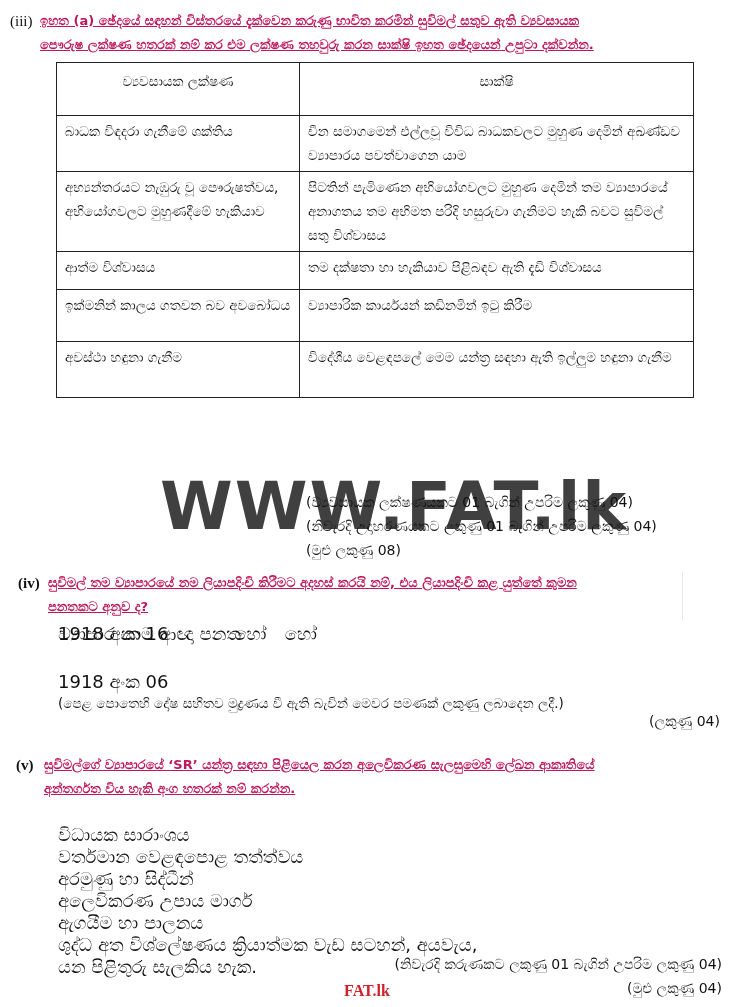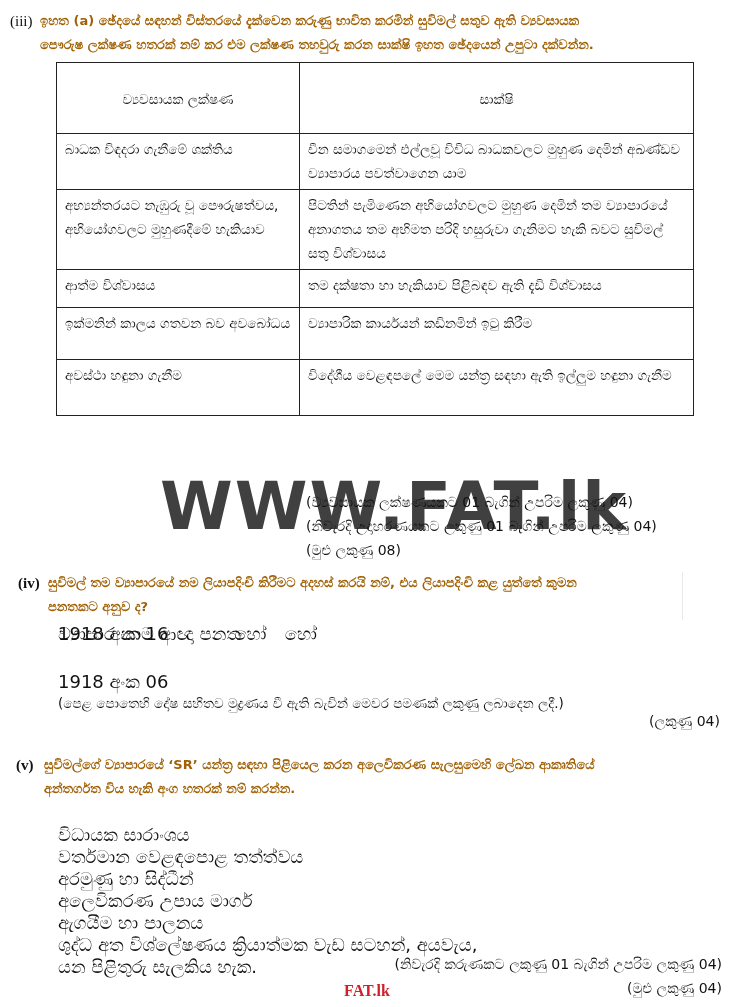--- a/index.html
+++ b/index.html
@@ -4,34 +4,34 @@
   <style>
     html, body { margin: 0; padding: 0; background: #ffffff; }
     body {
       width: 734px; height: 1007px; position: relative; overflow: hidden;
       font-family: "DejaVu Serif", "Liberation Serif", serif;
       color: #111111;
     }
     .page { position: absolute; left: 0; top: 0; width: 734px; height: 1007px; }
     .q-head {
       position: absolute; font-family: "DejaVu Sans", "Liberation Sans", sans-serif;
-      font-weight: bold; font-size: 13px; line-height: 24px; color: #a16207;
+      font-weight: bold; font-size: 13px; line-height: 24px; color: #be185d; text-decoration: underline;
     }
     .q-num { position: absolute; font-family: "Liberation Serif", serif; font-weight: normal; font-size: 15px; }
     .q-num.bold { font-weight: bold; }
     table.ans {
       position: absolute; left: 56px; top: 62px; width: 638px;
       border-collapse: collapse; font-size: 13.5px; line-height: 24px;
       font-family: "DejaVu Sans", "Liberation Sans", sans-serif; font-weight: normal;
     }
     table.ans td, table.ans th {
       border: 1.5px solid #222; vertical-align: top; padding: 3px 8px 4px 8px; text-align: left;
       font-weight: normal;
     }
-    table.ans th { text-align: center; height: 42px; vertical-align: top; padding-top: 24px; }
+    table.ans th { text-align: center; height: 42px; vertical-align: top; padding-top: 6px; }
     table.ans td.c1 { width: 226px; }
     .marks {
       position: absolute; font-size: 14px; line-height: 24px;
       font-family: "DejaVu Sans", "Liberation Sans", sans-serif;
     }
     .right { text-align: right; }
     .line { position: absolute; font-family: "DejaVu Sans", "Liberation Sans", sans-serif; font-size: 18px; line-height: 22px; white-space: nowrap; }
     .watermark {
       position: absolute; left: 160px; top: 468px; font-family: "DejaVu Sans", "Liberation Sans", sans-serif;
       font-weight: bold; font-size: 66px; letter-spacing: 2px; color: #404040; z-index: 0;

